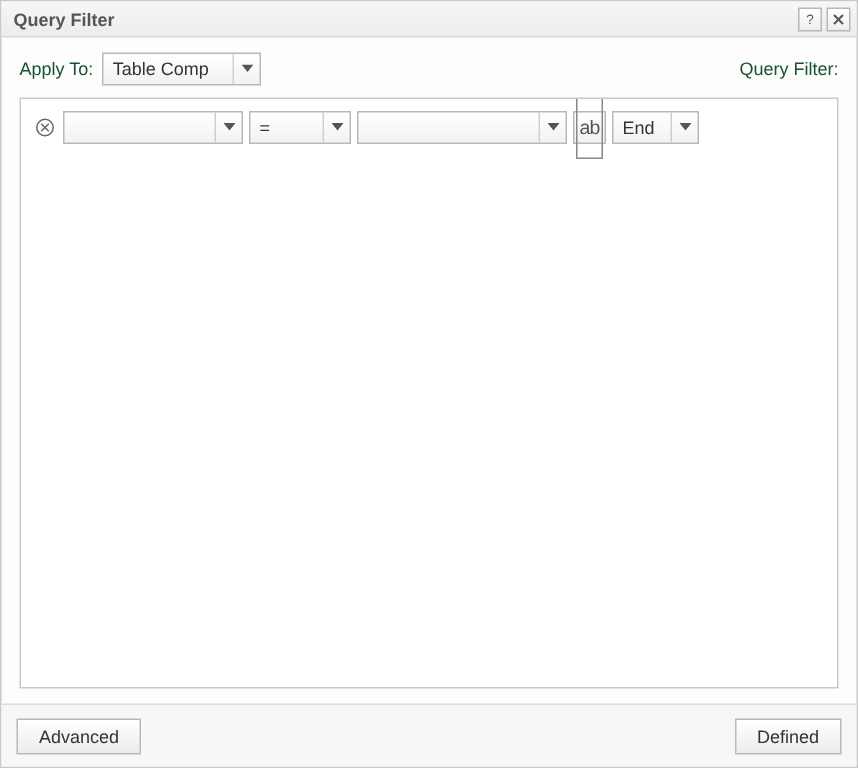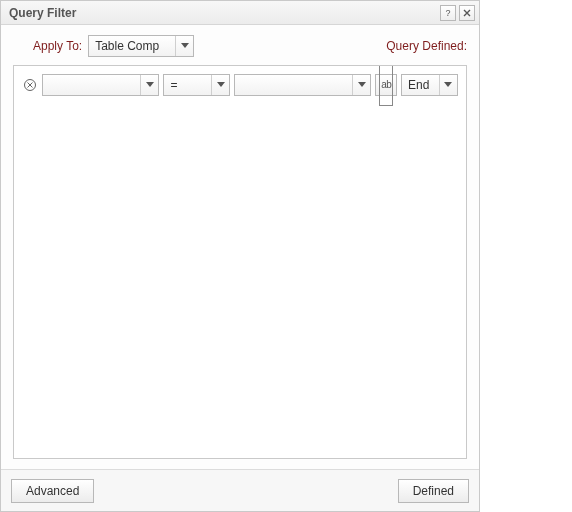--- a/index.html
+++ b/index.html
@@ -5,21 +5,21 @@
   * { box-sizing: border-box; }
   html, body {
     margin: 0; padding: 0;
     width: 572px; height: 512px;
     font-family: Arial, Helvetica, sans-serif;
     font-size: 12px;
     color: #333;
     background: #fff;
   }
   .dialog {
-    width: 480px; height: 512px;
+    width: 572px; height: 512px;
     border: 1px solid #c9c9c9;
     display: flex;
     flex-direction: column;
     background: #fdfdfd;
   }
   .titlebar {
     height: 24px;
     background: linear-gradient(#f7f7f7,#ececec);
     border-bottom: 1px solid #d6d6d6;
     display: flex;
@@ -42,21 +42,21 @@
     font-size: 10px;
     color: #555;
     cursor: pointer;
   }
   .top-controls {
     display: flex;
     align-items: center;
     padding: 10px 12px 8px 12px;
     gap: 6px;
   }
-  .lbl { color: #7f1d1d; margin-left: 20px; }
+  .lbl { color: #14532d; }
   .spacer { flex: 1; }
   .dropdown {
     height: 22px;
     border: 1px solid #b8b8b8;
     background: linear-gradient(#ffffff,#f2f2f2);
     display: flex;
     align-items: center;
     position: relative;
     cursor: pointer;
     justify-content: flex-end;
@@ -153,21 +153,21 @@
     <span class="lbl">Apply To:</span>
     <div class="dropdown dd-applyto">
       <span class="dd-text">Table Comp</span>
       <span class="dd-arrow">
         <svg width="8" height="6">
             <path d="M0 0 L8 0 L4 5 Z" fill="#555"></path>
           </svg>
       </span>
     </div>
     <div class="spacer"></div>
-    <span class="lbl">Query Defined:</span>
+    <span class="lbl">Query Filter:</span>
   </div>
 
   <div class="filter-area">
     <div class="filter-row">
       <div class="remove-btn">
         <svg width="14" height="14" viewBox="0 0 14 14">
             <circle cx="7" cy="7" r="5.5" fill="none" stroke="#666" stroke-width="1"></circle>
             <path d="M4.5 4.5 L9.5 9.5 M9.5 4.5 L4.5 9.5" stroke="#666" stroke-width="1"></path>
           </svg>
       </div>
@@ -189,21 +189,21 @@
       </div>
       <div class="dropdown dd-value">
         <span class="dd-text"></span>
         <span class="dd-arrow">
           <svg width="8" height="6">
               <path d="M0 0 L8 0 L4 5 Z" fill="#555"></path>
             </svg>
         </span>
       </div>
       <div class="case-btn">
-        <span style="border:1px solid #888;padding:15px 1px;line-height:10px;font-size:10px;">ab</span>
+        <span style="border:1px solid #888;padding:15px 1px;line-height:10px;font-size:13px;">ab</span>
       </div>
       <div class="dropdown dd-logic">
         <span class="dd-text">End</span>
         <span class="dd-arrow">
           <svg width="8" height="6">
               <path d="M0 0 L8 0 L4 5 Z" fill="#555"></path>
             </svg>
         </span>
       </div>
     </div>

